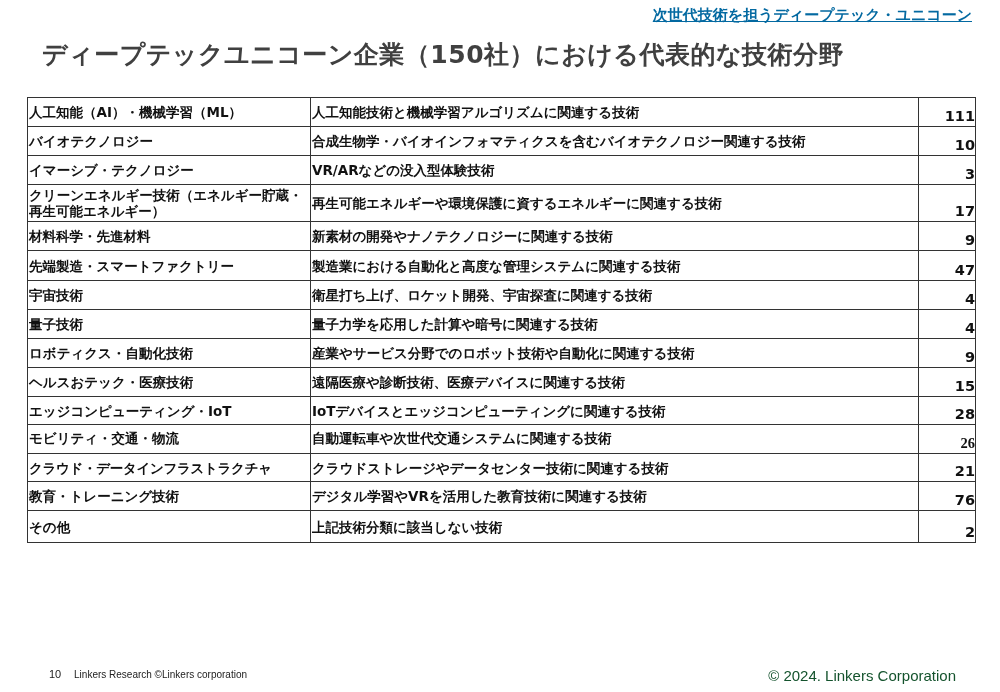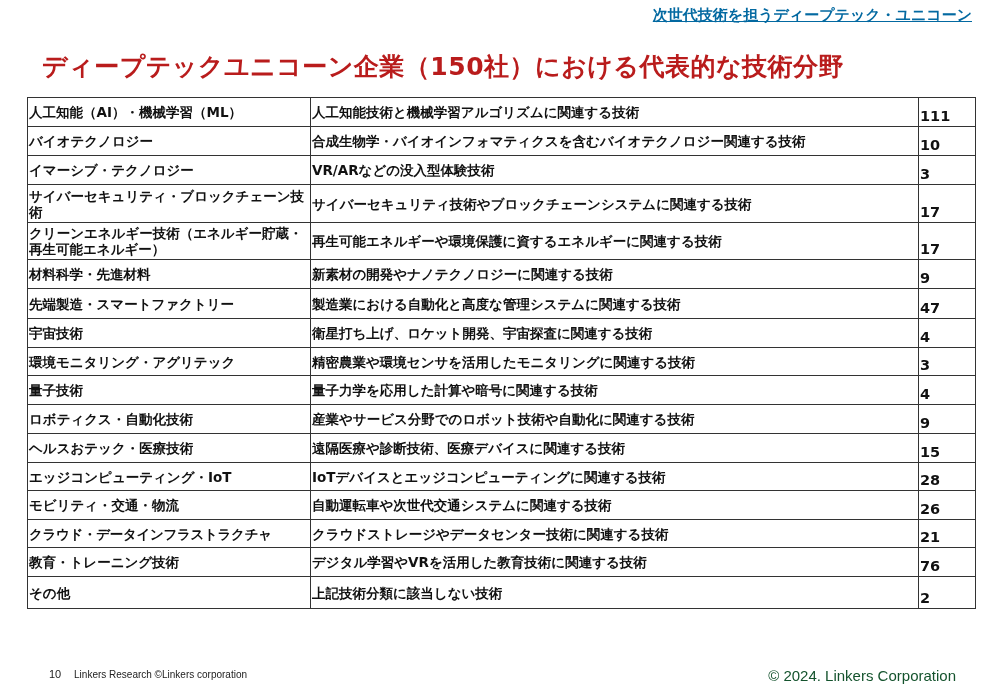--- a/index.html
+++ b/index.html
@@ -7,36 +7,35 @@
       width: 1000px; height: 692px; background: #ffffff; position: relative; overflow: hidden;
       font-family: "DejaVu Sans", "Liberation Sans", sans-serif; color: #111;
     }
     .header-tag {
       position: absolute; right: 28px; top: 6px;
       font-size: 15px; font-weight: bold; text-decoration: underline; color: #0369a1;
       letter-spacing: 0px;
     }
     .page-title {
       position: absolute; left: 42px; top: 38px;
-      font-size: 25px; font-weight: bold; color: #b91c1c; letter-spacing: 0.5px;
+      font-size: 25px; font-weight: bold; color: #404040; letter-spacing: 0.5px;
       white-space: nowrap;
-      margin-top: 12px;
     }
     table.tech {
       position: absolute; left: 27px; top: 97px; width: 946px;
       border-collapse: collapse; table-layout: fixed; border-radius: 11px;
     }
     table.tech td {
       border: 1.5px solid #333; padding: 0 1px; font-size: 13.5px; font-weight: bold;
       line-height: 16px; vertical-align: middle; color: #111;
       overflow: hidden;
     }
     table.tech td.cat { width: 280px; }
     table.tech td.desc { width: 605px; }
-    table.tech td.num { width: 55px; text-align: left; vertical-align: bottom; padding-right: 0; padding-bottom: 2px; font-size: 14.5px; }
+    table.tech td.num { width: 55px; text-align: right; vertical-align: bottom; padding-right: 0; padding-bottom: 2px; font-size: 14.5px; }
     table.tech td.cat.tight { letter-spacing: -0.3px; }
     .footer-left {
       position: absolute; left: 49px; top: 668px; font-size: 10px; color: #222;
       font-family: "Liberation Sans", sans-serif;
     }
     .footer-left .pg { font-size: 11px; margin-right: 10px; }
     .footer-right {
       position: absolute; right: 44px; top: 667px; font-size: 15px; color: #14532d;
       font-family: "Liberation Sans", sans-serif;
     }
@@ -57,49 +56,39 @@
       <tr style="height: 29px;">
         <td class="cat">バイオテクノロジー</td>
         <td class="desc">合成生物学・バイオインフォマティクスを含むバイオテクノロジー関連する技術</td>
         <td class="num">10</td>
       </tr>
       <tr style="height: 29px;">
         <td class="cat">イマーシブ・テクノロジー</td>
         <td class="desc">VR/ARなどの没入型体験技術</td>
         <td class="num">3</td>
       </tr>
-      <tr style="height: 38px;">
-        <td class="cat">サイバーセキュリティ・ブロックチェーン技術</td>
-        <td class="desc">サイバーセキュリティ技術やブロックチェーンシステムに関連する技術</td>
-        <td class="num">17</td>
-      </tr>
       <tr style="height: 37px;">
         <td class="cat">クリーンエネルギー技術（エネルギー貯蔵・再生可能エネルギー）</td>
         <td class="desc">再生可能エネルギーや環境保護に資するエネルギーに関連する技術</td>
         <td class="num">17</td>
       </tr>
       <tr style="height: 29px;">
         <td class="cat">材料科学・先進材料</td>
         <td class="desc">新素材の開発やナノテクノロジーに関連する技術</td>
         <td class="num">9</td>
       </tr>
       <tr style="height: 30px;">
         <td class="cat">先端製造・スマートファクトリー</td>
         <td class="desc">製造業における自動化と高度な管理システムに関連する技術</td>
         <td class="num">47</td>
       </tr>
       <tr style="height: 29px;">
         <td class="cat">宇宙技術</td>
         <td class="desc">衛星打ち上げ、ロケット開発、宇宙探査に関連する技術</td>
         <td class="num">4</td>
-      </tr>
-      <tr style="height: 28px;">
-        <td class="cat">環境モニタリング・アグリテック</td>
-        <td class="desc">精密農業や環境センサを活用したモニタリングに関連する技術</td>
-        <td class="num">3</td>
       </tr>
       <tr style="height: 29px;">
         <td class="cat">量子技術</td>
         <td class="desc">量子力学を応用した計算や暗号に関連する技術</td>
         <td class="num">4</td>
       </tr>
       <tr style="height: 29px;">
         <td class="cat">ロボティクス・自動化技術</td>
         <td class="desc">産業やサービス分野でのロボット技術や自動化に関連する技術</td>
         <td class="num">9</td>
@@ -107,21 +96,21 @@
       <tr style="height: 29px;">
         <td class="cat">ヘルスおテック・医療技術</td>
         <td class="desc">遠隔医療や診断技術、医療デバイスに関連する技術</td>
         <td class="num">15</td>
       </tr>
       <tr style="height: 28px;">
         <td class="cat">エッジコンピューティング・IoT</td>
         <td class="desc">IoTデバイスとエッジコンピューティングに関連する技術</td>
         <td class="num">28</td>
       </tr>
-      <tr style="height: 29px;">
+      <tr style="height: 29px; font-family: Liberation Serif, serif;">
         <td class="cat">モビリティ・交通・物流</td>
         <td class="desc">自動運転車や次世代交通システムに関連する技術</td>
         <td class="num">26</td>
       </tr>
       <tr style="height: 28px;">
         <td class="cat tight">クラウド・データインフラストラクチャ</td>
         <td class="desc">クラウドストレージやデータセンター技術に関連する技術</td>
         <td class="num">21</td>
       </tr>
       <tr style="height: 29px;">

